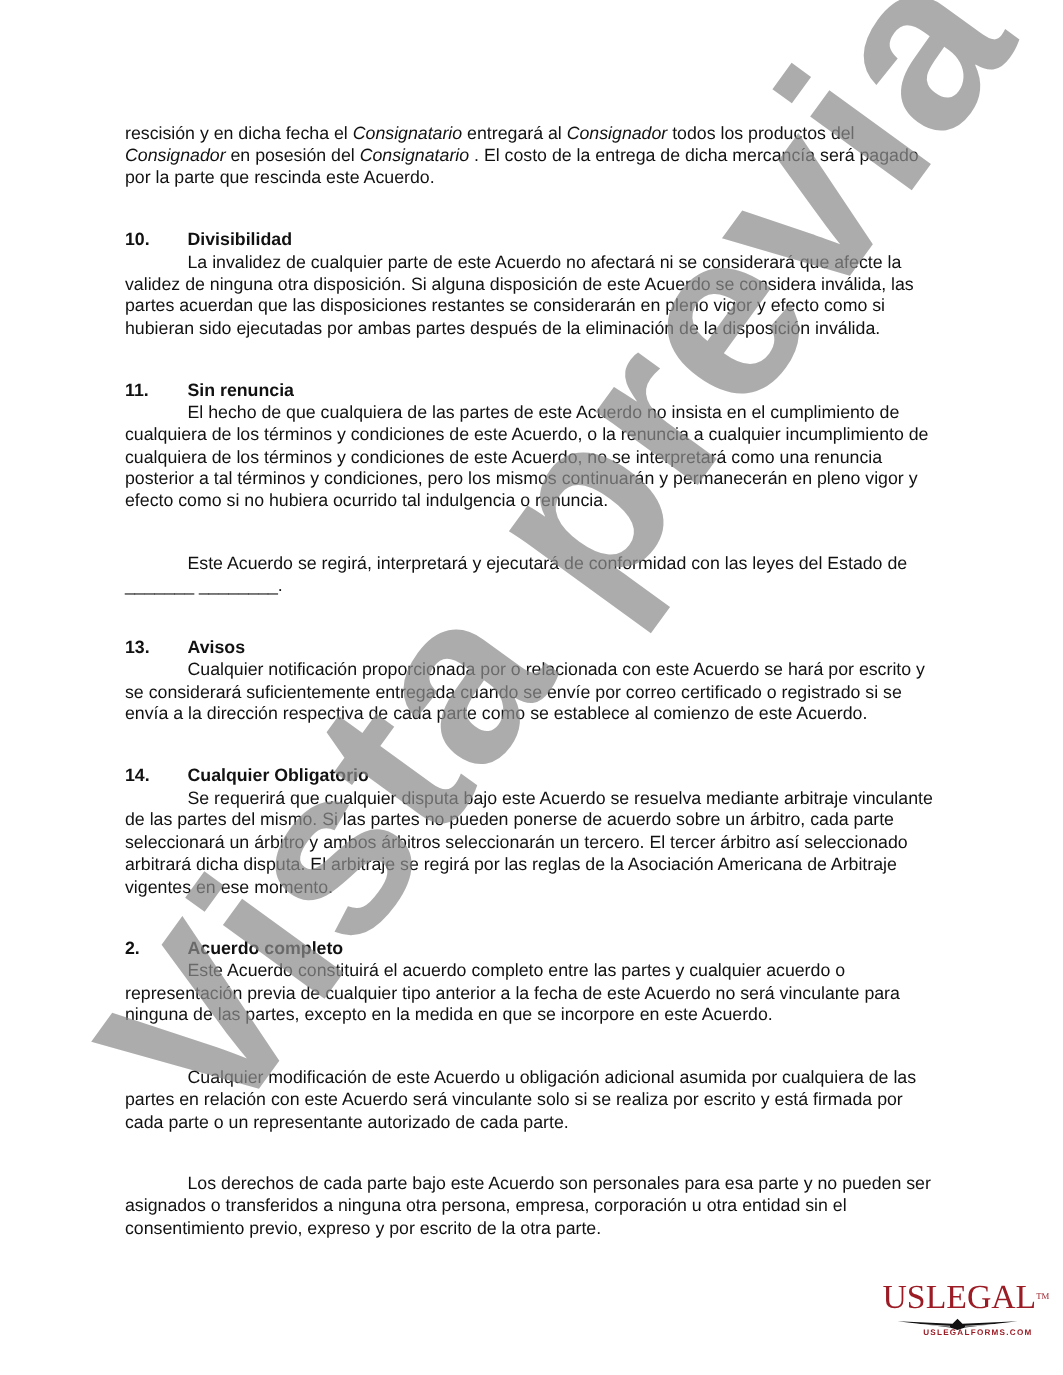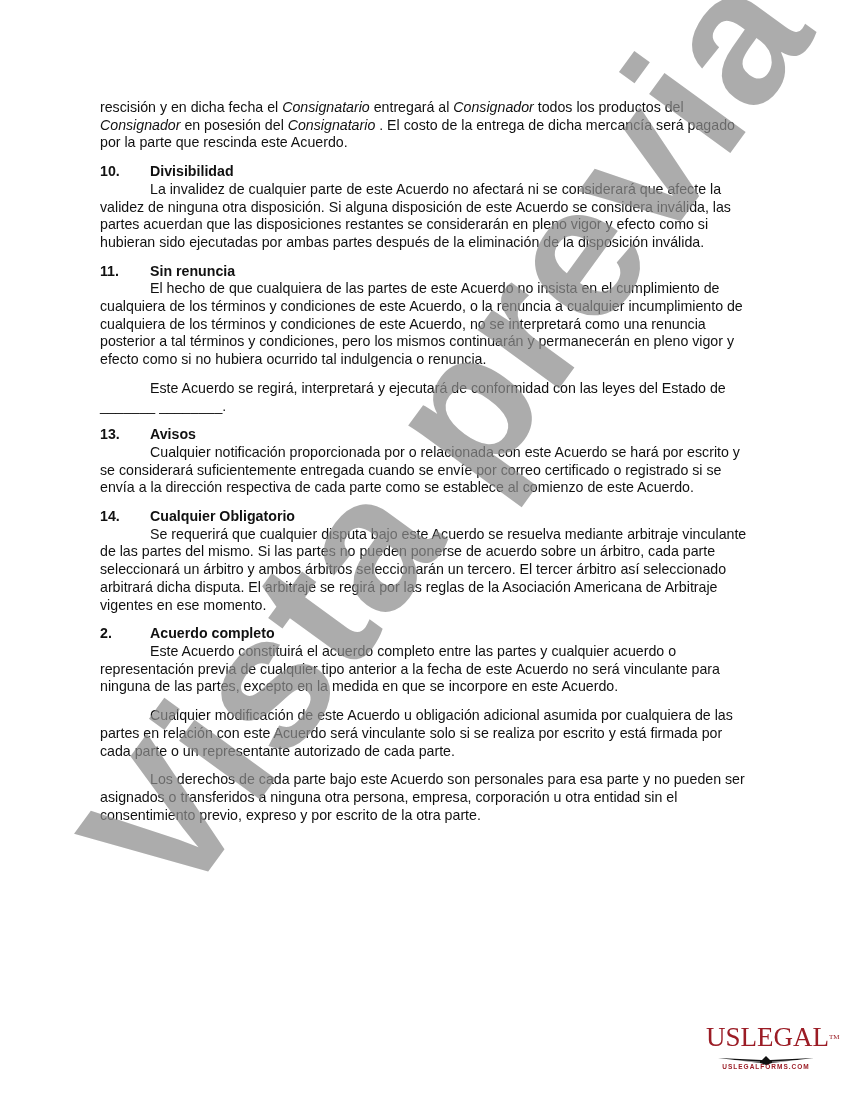--- a/index.html
+++ b/index.html
@@ -1,31 +1,31 @@
 <!DOCTYPE html>
 <html><head>
 <meta charset="utf-8">
 <style>
   html, body { margin: 0; padding: 0; background: #ffffff; }
   body { width: 850px; height: 1100px; position: relative; overflow: hidden; font-family: "Liberation Sans", sans-serif; color: #111; }
   .page { position: absolute; left: 100px; top: 99px; width: 652px; font-size: 14.2px; line-height: 17.7px; }
   .para { margin: 0; }
-  .section { margin-top: 11px; }
+  .section { margin-top: 32px; }
   .heading { font-weight: bold; display: flex; }
   .heading .num { width: 50px; }
   .body-text .indent { display: inline-block; width: 50px; }
   .watermark {
     position: absolute; left: 20px; top: 430px; width: 900px;
     font-family: "Liberation Sans", sans-serif; font-weight: bold;
     font-size: 190px; color: rgba(140,140,140,0.72);
     transform: rotate(-54deg); transform-origin: 50% 50%;
     letter-spacing: 2px; white-space: nowrap; pointer-events: none;
     left: -60px; top: 400px;
   }
-  .logo { position: absolute; left: 706px; top: 1024px; width: 120px; text-align: center; }
+  .logo { position: absolute; left: 706px; top: 1024px; width: 120px; text-align: right; }
   .logo-word { font-family: "Liberation Serif", serif; color: #9b1c25; font-size: 27px; letter-spacing: 0px; line-height: 26px; }
   .logo-tm { font-size: 7px; vertical-align: top; color: #9b1c25; }
   .logo-wings { height: 10px; position: relative; margin: 1px auto 2px; width: 100px; }
   .logo-url { font-size: 6.5px; color: #9b1c25; font-weight: bold; letter-spacing: 1px; }
 </style>
 </head>
 <body>
 
 <div class="page">
   <p class="para">

